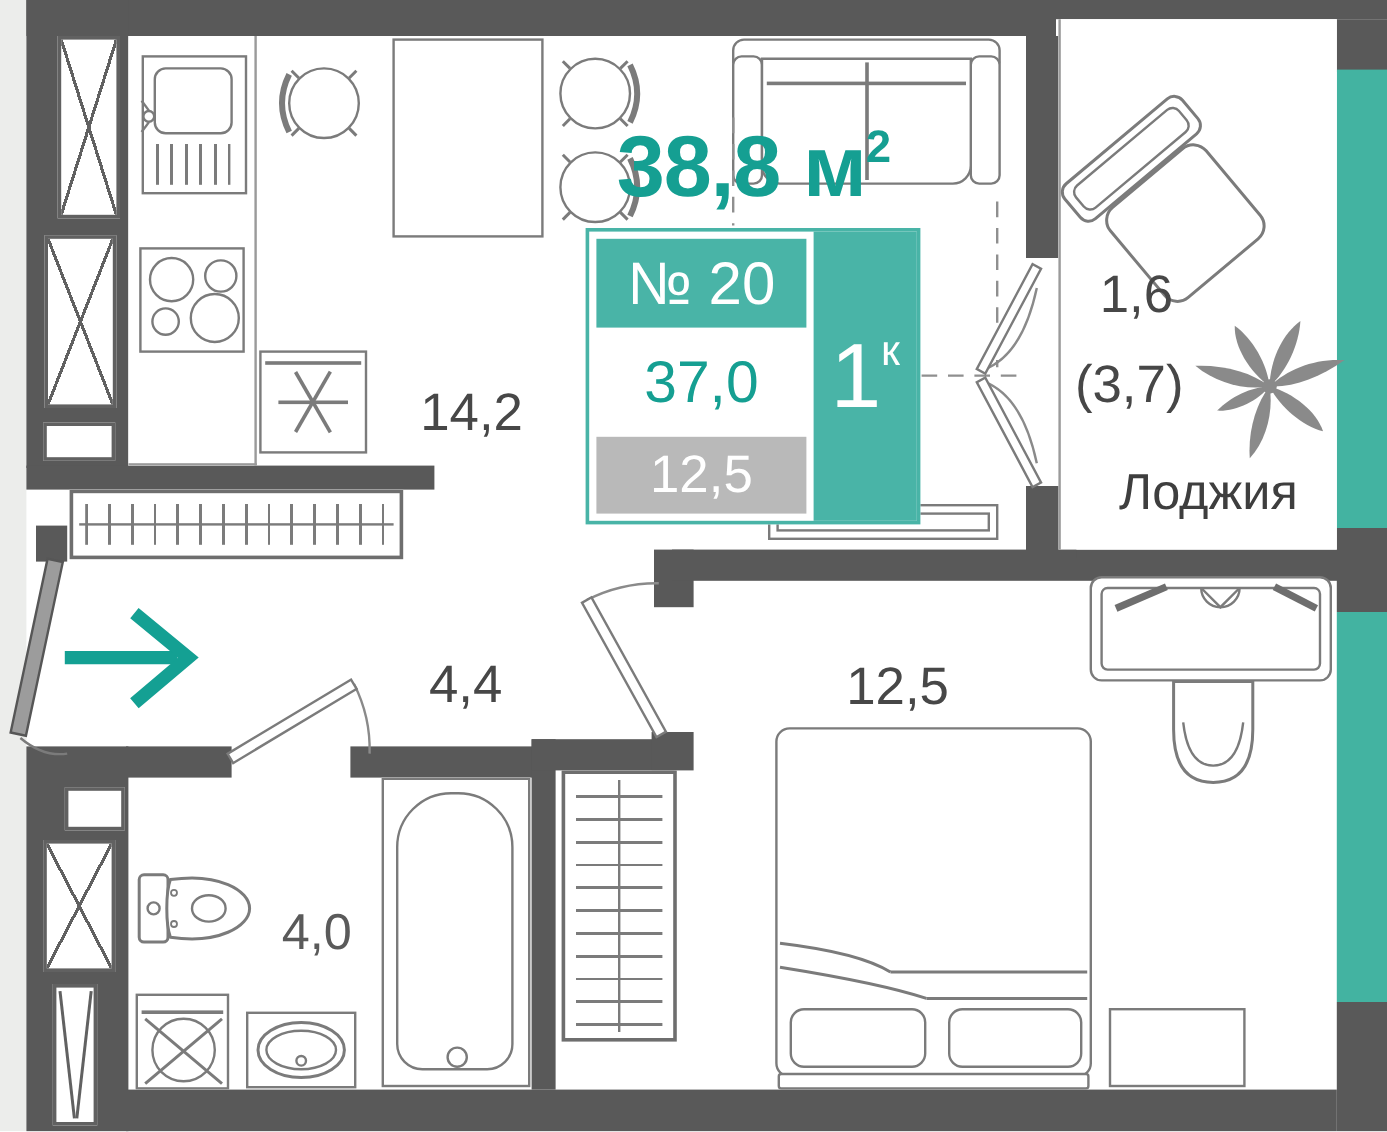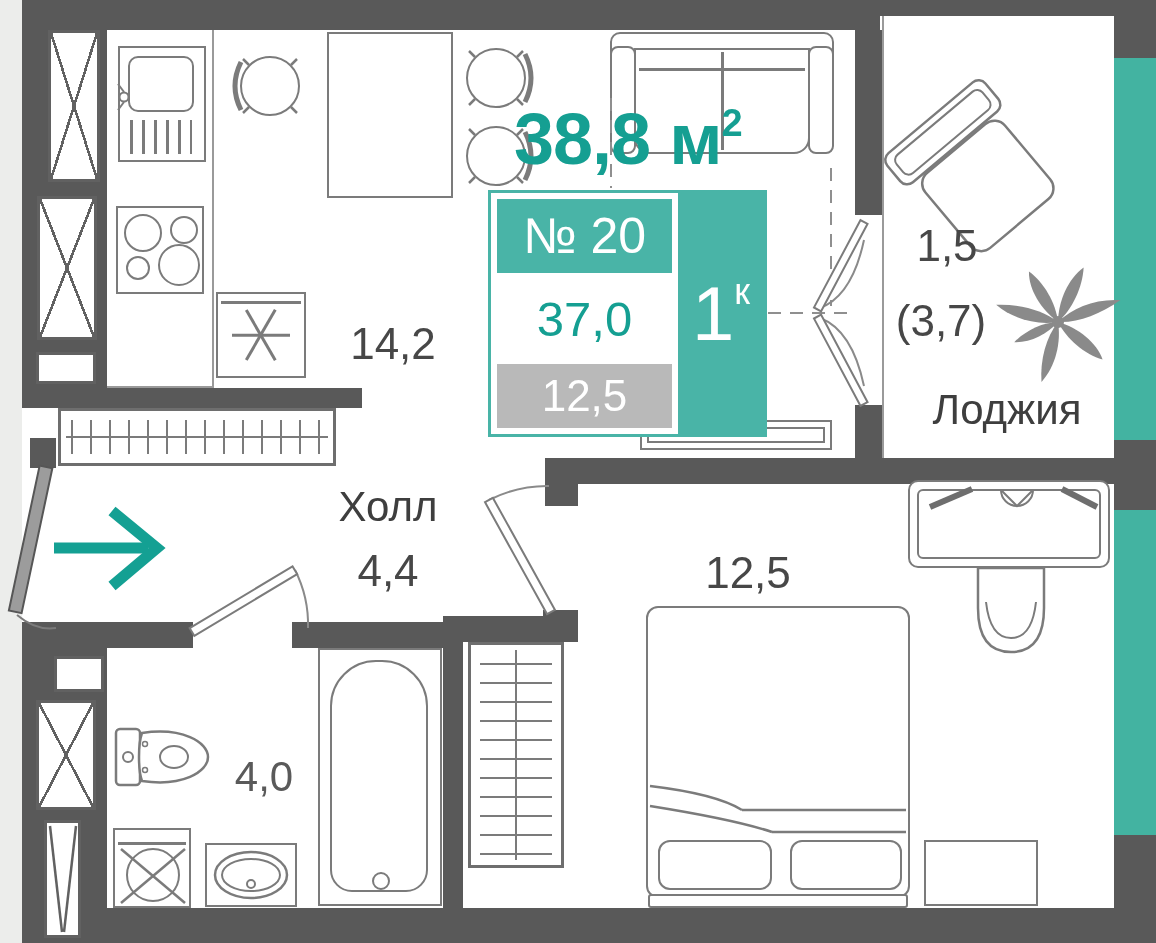--- a/index.html
+++ b/index.html
@@ -289,25 +289,24 @@
           <path d="M0 0 C18 -10 42 -13 62 -5 C42 4 18 6 0 0 Z"></path>
         </g>
       <g transform="rotate(160)">
           <path d="M0 0 C14 -8 34 -10 48 -4 C34 3 14 5 0 0 Z"></path>
         </g>
       <circle cx="0" cy="0" r="6"></circle>
     </g>
   </svg>
 
   <div class="lbl num" style="left:393px;top:344px;">14,2</div>
-  <div class="lbl" style="left:388px;top:507px;">Холл</div>
   <div class="lbl num" style="left:388px;top:571px;">4,4</div>
   <div class="lbl num" style="left:748px;top:573px;">12,5</div>
   <div class="lbl soft" style="left:264px;top:777px;">4,0</div>
-  <div class="lbl num" style="left:947px;top:246px;">1,5</div>
+  <div class="lbl num" style="left:947px;top:246px;">1,6</div>
   <div class="lbl num" style="left:941px;top:321px;">(3,7)</div>
   <div class="lbl" style="left:1007px;top:410px;">Лоджия</div>
 
   <div id="total-area">
     <span>38,8</span>
     <span>м</span><span class="sup">2</span>
   </div>
 
   <div id="card">
     <div class="left">

